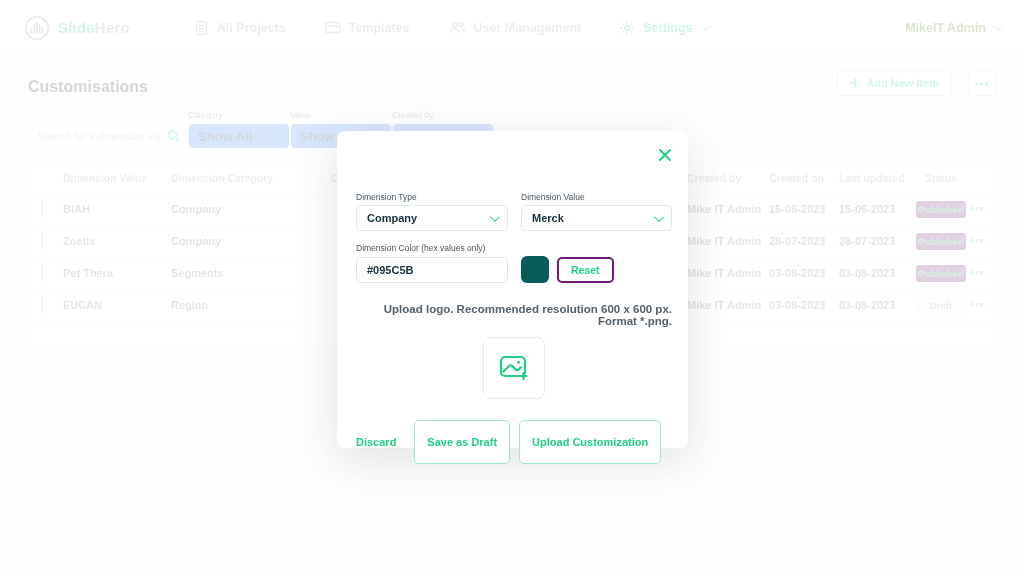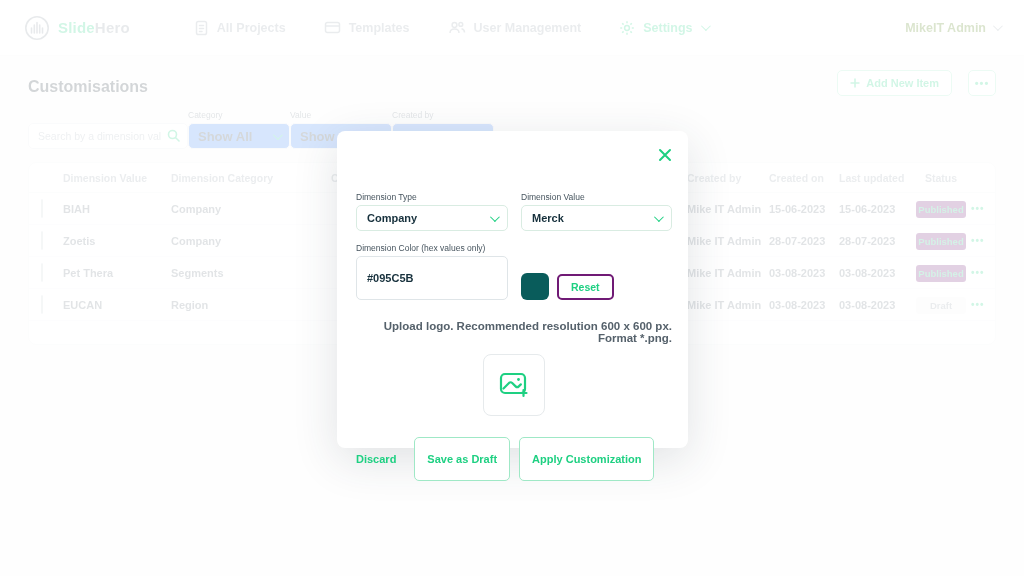--- a/index.html
+++ b/index.html
@@ -98,21 +98,21 @@
   .field { display:flex; flex-direction:column; }
   .field-label { font-size:8.5px; color:#46545e; margin-bottom:3px; }
   .select {
     height:26px; border:1px solid #d9ece2; border-radius:5px; background:#fff;
     display:flex; align-items:center; justify-content:space-between; padding:0 10px;
     font-size:11px; font-weight:bold; color:#16303c; cursor:pointer;
   }
   .w152 { width:152px; } .w151 { width:151px; }
   .color-row { display:flex; gap:13px; margin-top:12px; align-items:flex-end; }
   .hex-input {
-    width:152px; height:44px; border:1px solid #dfe5e8; border-radius:5px;
+    width:152px; height:26px; border:1px solid #dfe5e8; border-radius:5px;
     font-family:inherit; font-size:11px; font-weight:bold; color:#16303c;
     padding:0 10px; outline:none; background:#fff;
   }
   .swatch { width:28px; height:27px; border-radius:6px; }
   .btn-reset {
     height:26px; padding:0 12px; border:2px solid #701a75; border-radius:5px; background:#fff;
     color:#1ed082; font-size:10.5px; font-weight:bold; font-family:inherit; cursor:pointer;
     margin-left:-5px;
   }
   .upload-text { margin-top:20px; font-size:11.5px; font-weight:bold; color:#55616b;text-align:right; }
@@ -350,15 +350,15 @@
         <circle cx="20.5" cy="8.5" r="1.4" fill="currentColor" stroke="none"></circle>
         <path d="M5.5 17.5 l5.5-5.5 c1-1 2.2-1 3.2 0 l3.4 3.4 c1 1 2.2 1 3.2 0 l2-2" stroke-linecap="round"></path>
         <path d="M25.5 19 v6 M22.5 22 h6" stroke-linecap="round"></path>
       </svg>
     </span>
   </div>
 
   <div class="modal-actions">
     <button class="link-green">Discard</button>
     <button class="btn-modal">Save as Draft</button>
-    <button class="btn-modal">Apply Customization</button>
+    <button class="btn-modal">Upload Customization</button>
   </div>
 </div>
 
 </body></html>

